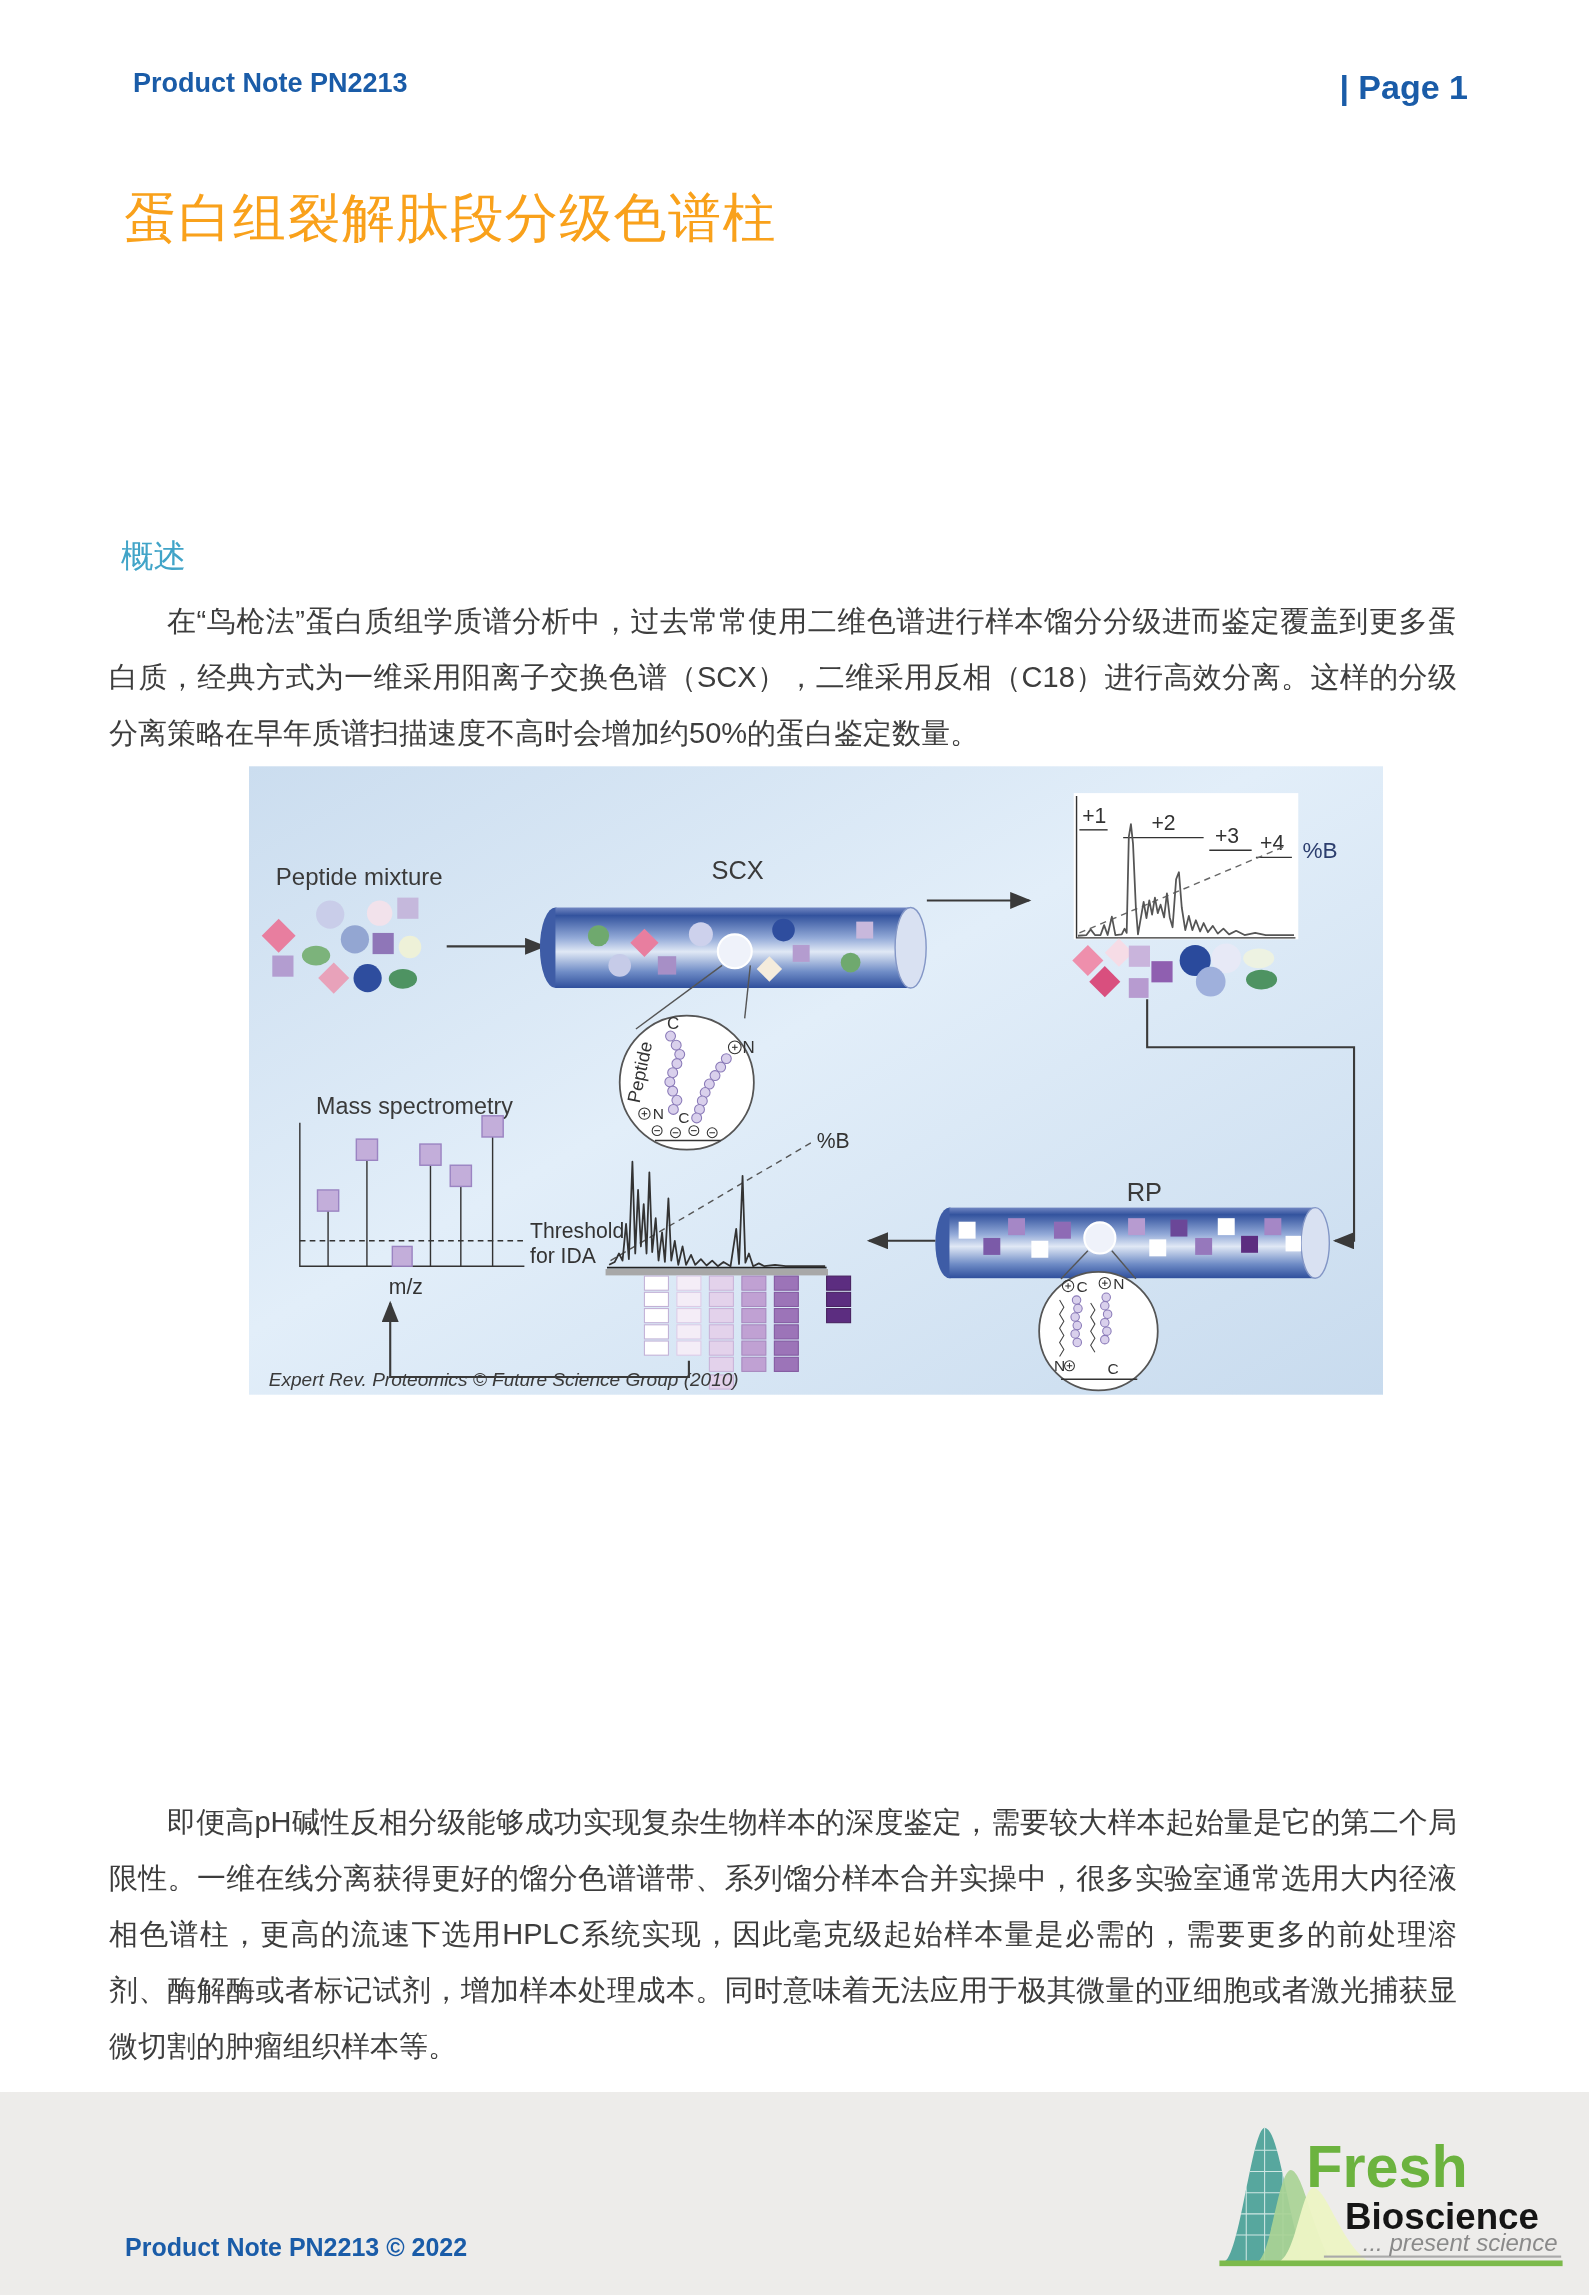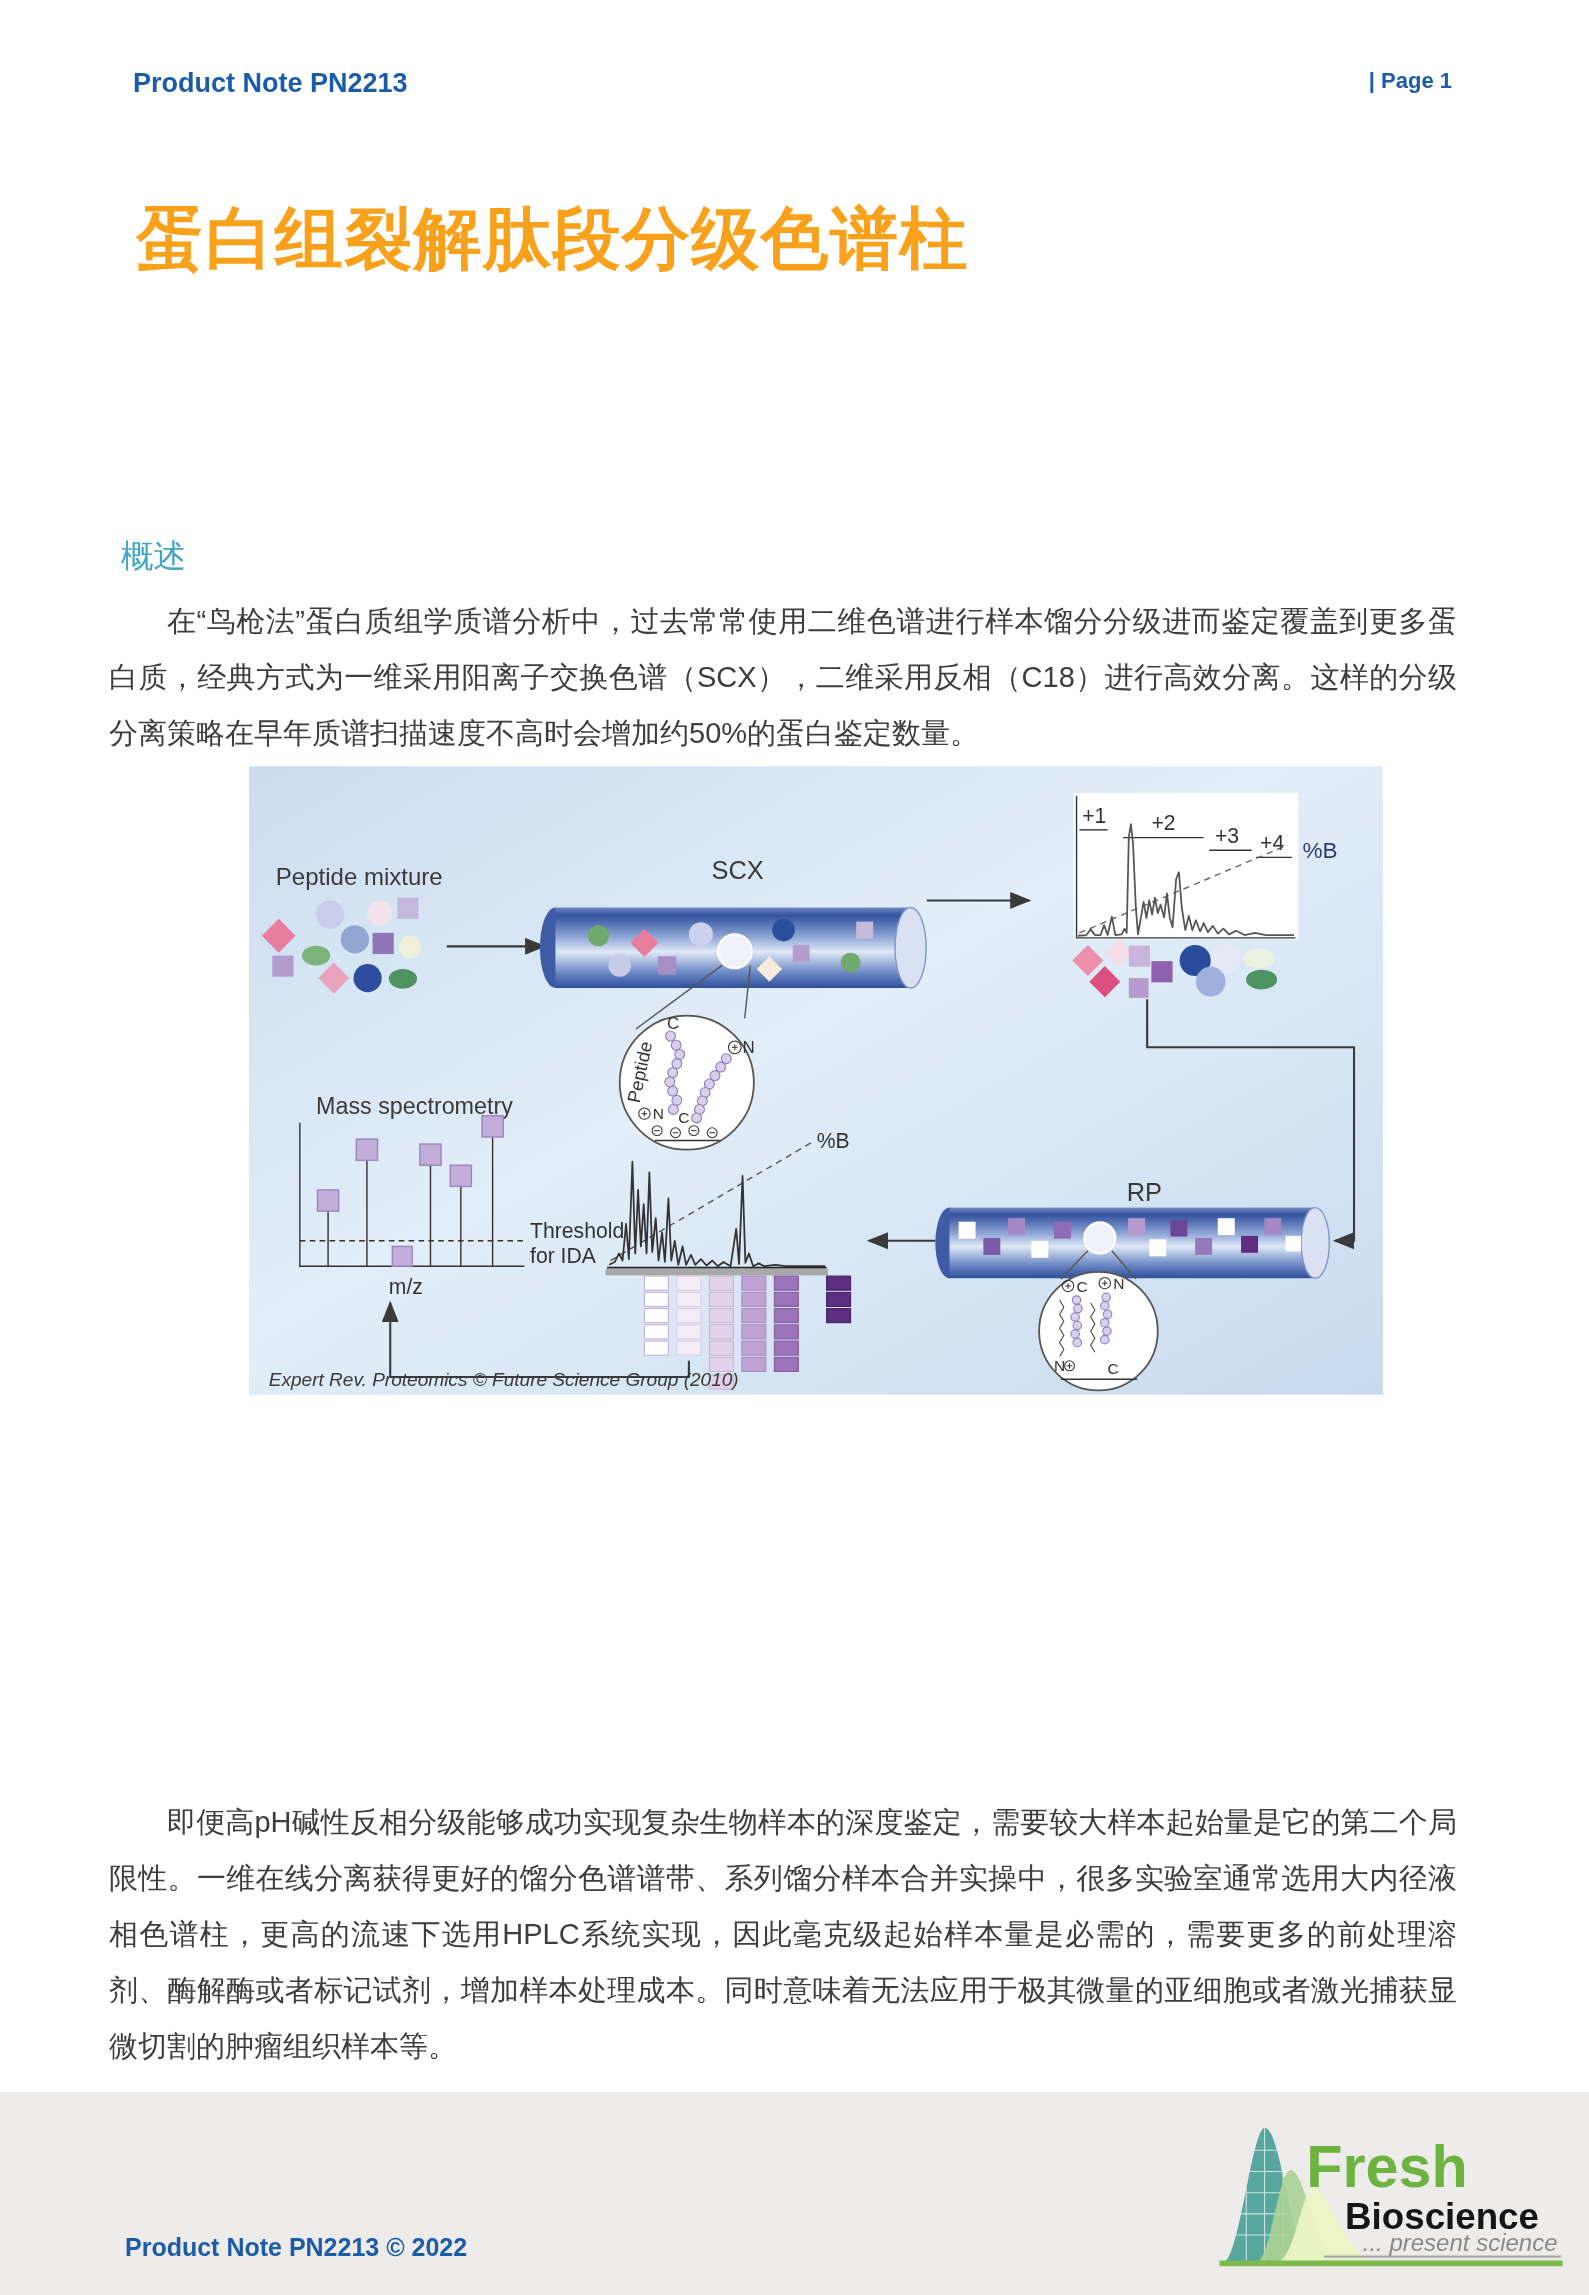--- a/index.html
+++ b/index.html
@@ -1,24 +1,24 @@
 <!DOCTYPE html>
 <html style="font-size:11.3px"><head>
 <meta charset="utf-8">
 <style>
   html,body { margin:0; padding:0; background:#888; }
   .page {
     position:relative; width:1589px; height:2295px; background:#ffffff;
     font-family:"Liberation Sans", sans-serif; overflow:hidden; margin:0 auto;
   }
   .header-left  { position:absolute; left:133px; top:68px;  font-size:27px; font-weight:bold; color:#1A5CA8; }
-  .header-right { position:absolute; right:137px; top:68px; font-size:22px; font-weight:bold; color:#1A5CA8; }
+  .header-right { position:absolute; right:121px; top:68px; font-size:34px; font-weight:bold; color:#1A5CA8; }
   .doc-title {
-    position:absolute; left:120px; top:185px; margin:16px;
-    font-size:68px; font-weight:bold; color:#F9A11B; letter-spacing:1.4px; line-height:1.1;
+    position:absolute; left:120px; top:185px; margin:4px;
+    font-size:53px; font-weight:normal; color:#F9A11B; letter-spacing:1.4px; line-height:1.1;
   }
   .overview-heading {
     position:absolute; left:121px; top:535px; margin:0;
     font-size:32.5px; font-weight:normal; color:#41A4C8;
   }
   .body-para {
     position:absolute; left:109px; width:1348px; margin:0;
     font-size:29px; line-height:56px; color:#3D3D3D;
     text-align:justify; text-indent:2em;
   }

